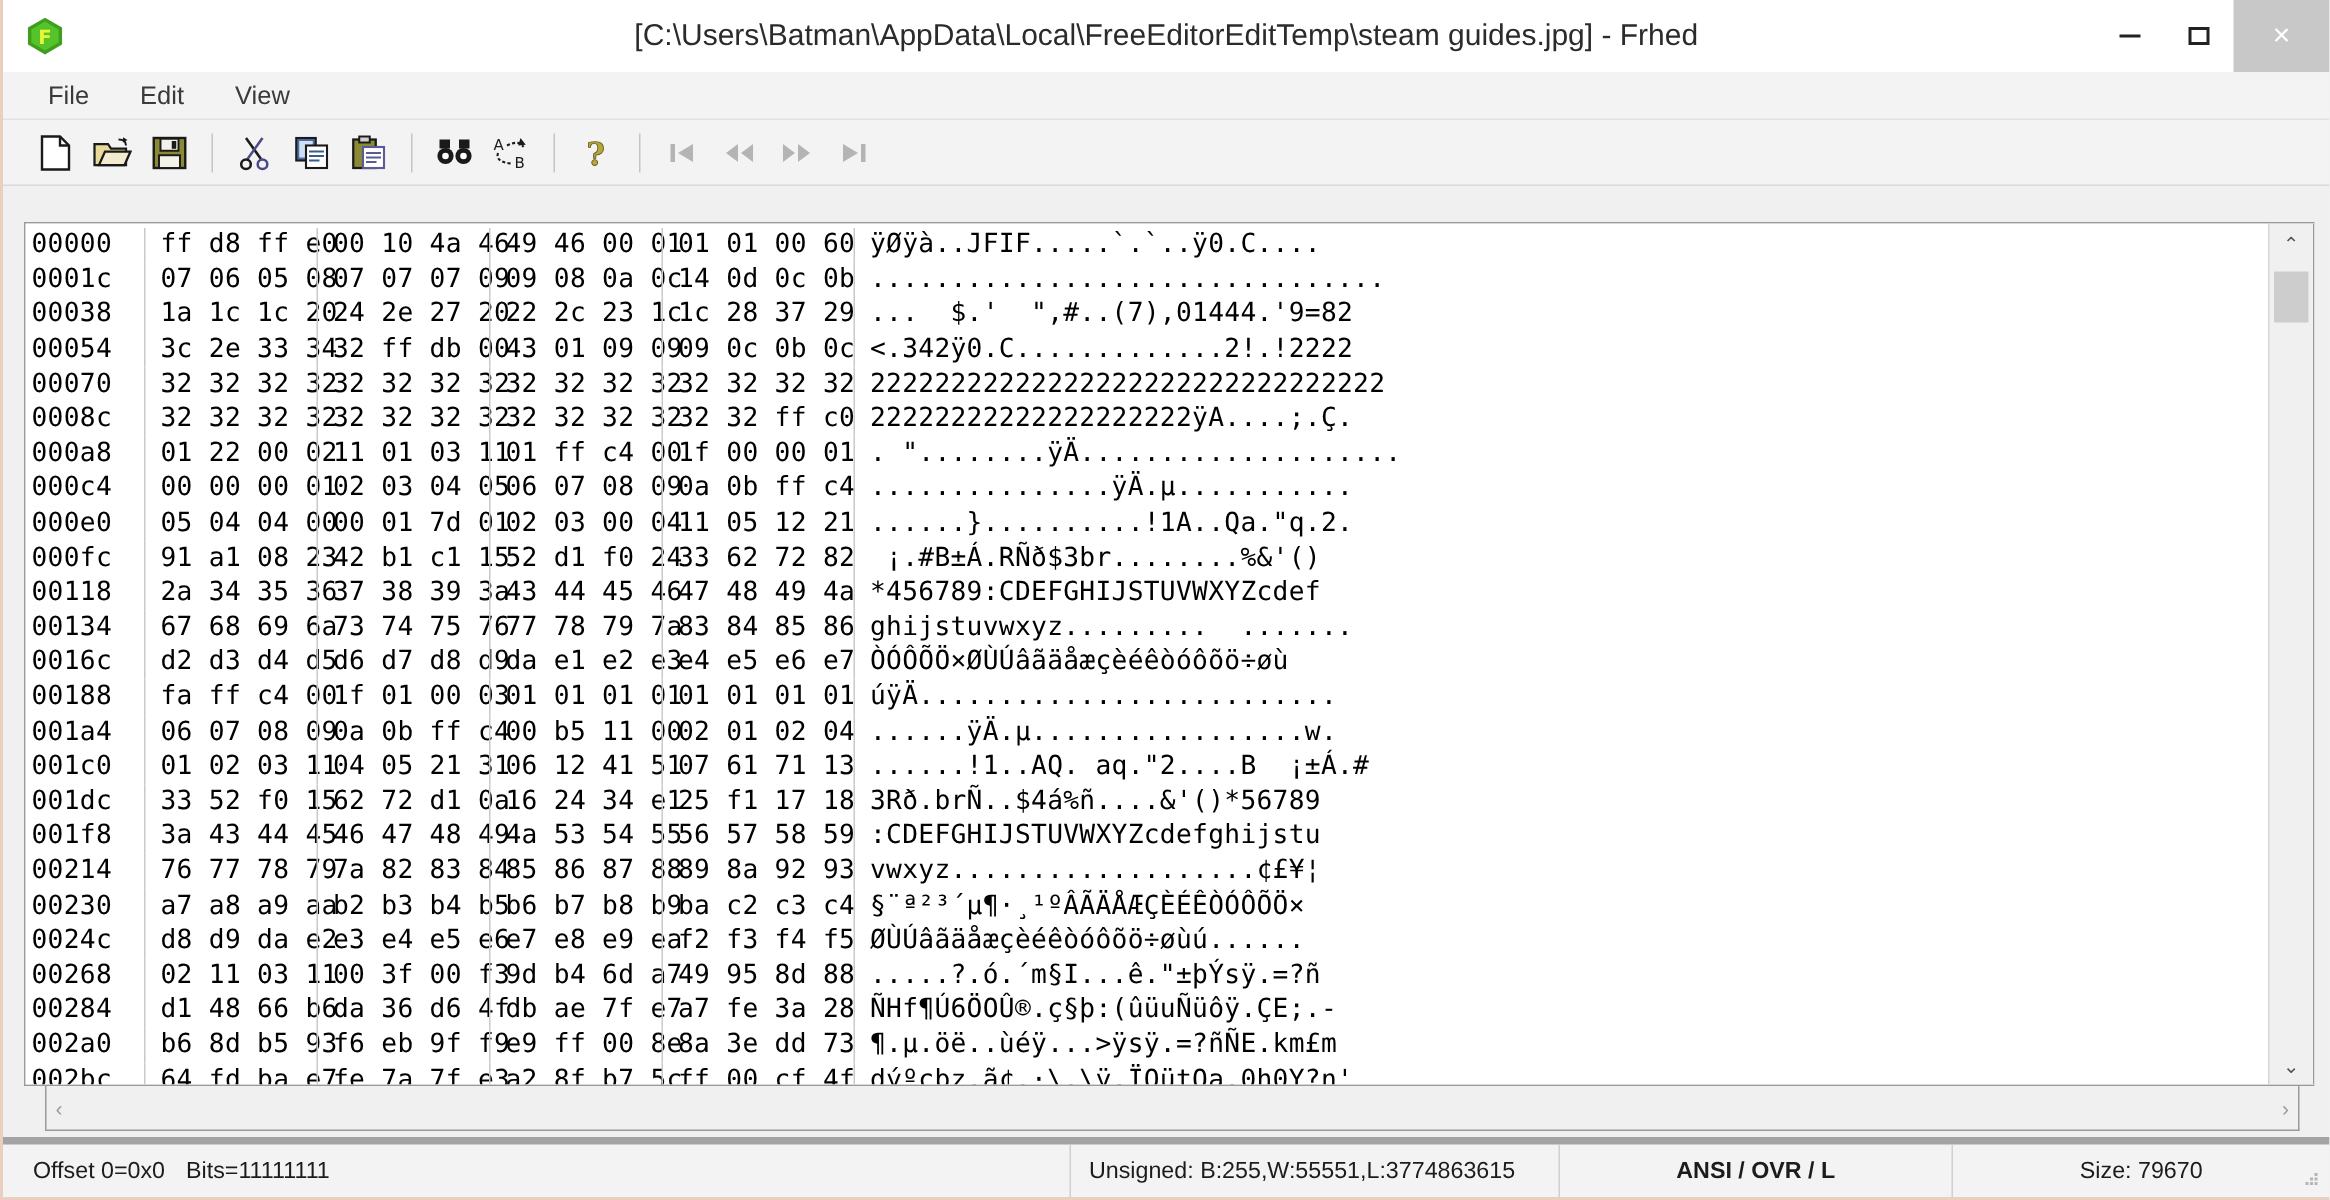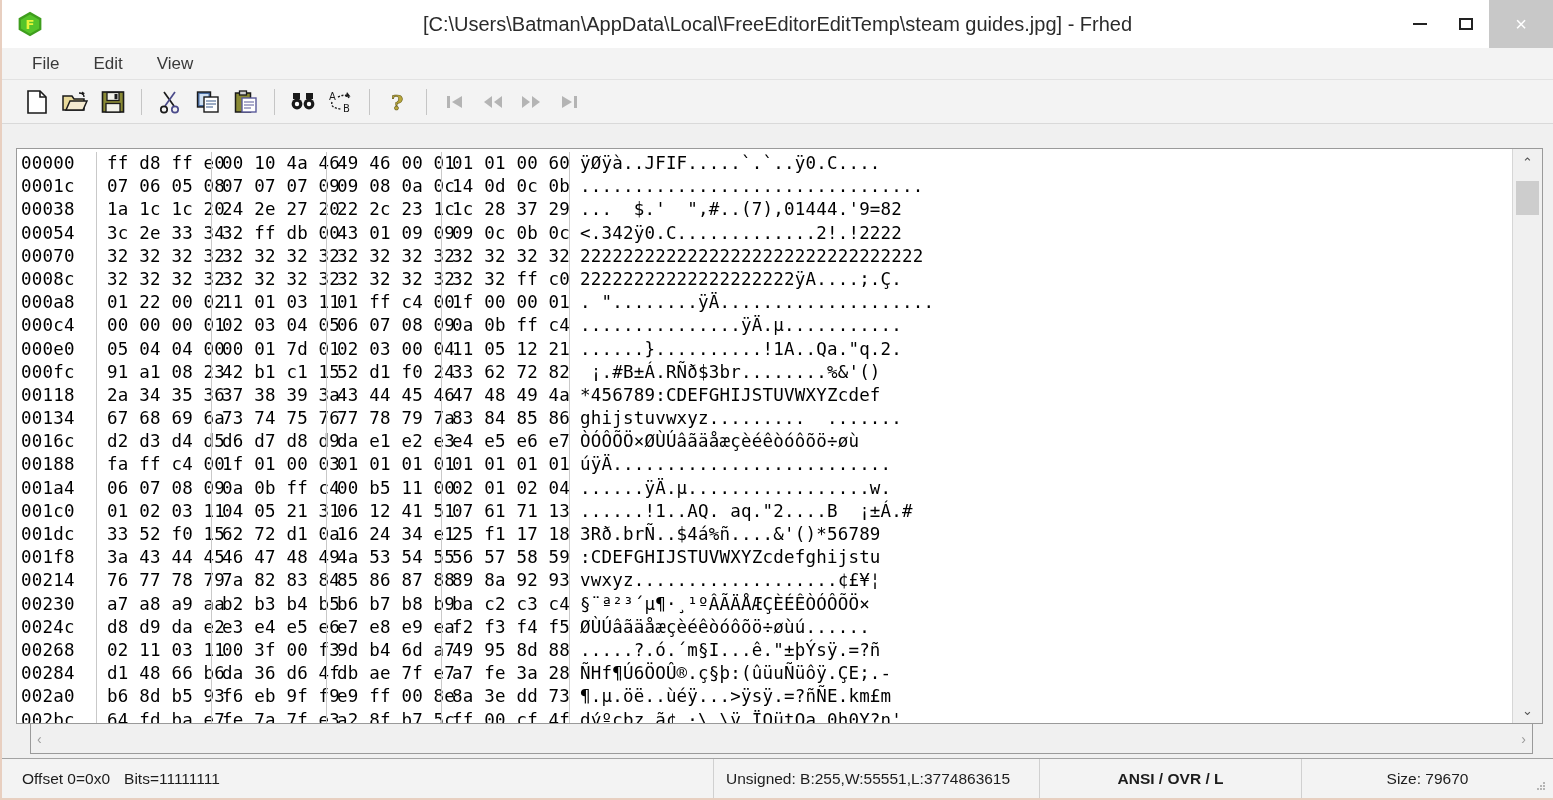--- a/index.html
+++ b/index.html
@@ -163,21 +163,21 @@
     display: flex; align-items: center; justify-content: space-between;
     padding: 0 6px;
     color: #9b9b9b; font-size: 14px;
   }
 
   
   .statusbar {
     height: 40px; flex: 0 0 40px;
     background: #f3f3f3;
     display: flex; align-items: stretch;
-    border-top: 1px solid #a3a3a3;
+    border-top: 5px solid #a3a3a3;
     font-size: 15.5px; color: #1c1c1c;
     margin-top: 4px;
   }
   .sb-cell {
     display: flex; align-items: center;
     border-right: 1px solid #d0d0d0;
     padding: 0 12px;
   }
   .sb-1 { flex: 0 0 712px; padding-left: 20px; }
   .sb-2 { flex: 0 0 326px; justify-content: flex-start; }

